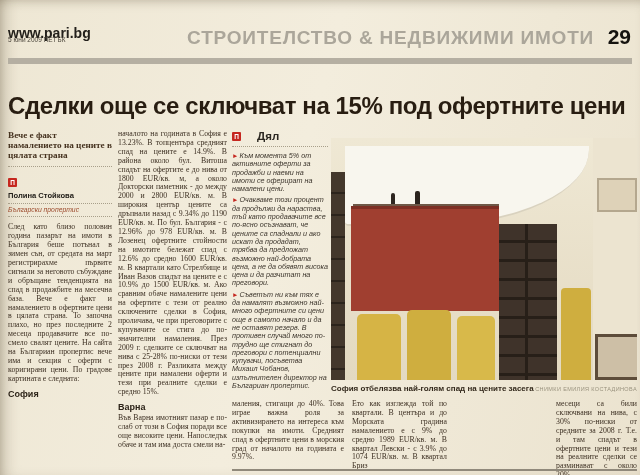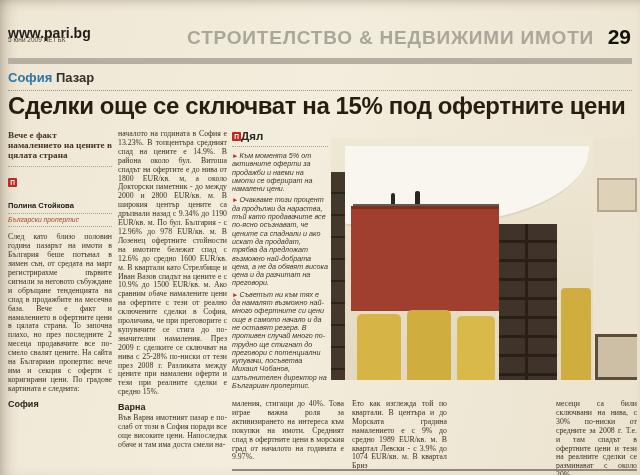--- a/index.html
+++ b/index.html
@@ -24,28 +24,28 @@
     font-weight:bold;font-size:24px;letter-spacing:-.4px;color:#281d11;white-space:nowrap;}
   
   .bodytxt{font-size:7.8px;line-height:8.9px;text-align:justify;color:#3c2f22;}
   .subhead{font-family:"Liberation Sans",sans-serif;font-weight:bold;font-size:9px;color:#2c2318;margin:5px 0 2px;}
   .col1{left:8px;top:131px;width:104px;}
   .standfirst{font-weight:bold;font-size:9.2px;line-height:9.8px;color:#463320;padding-bottom:6px;border-bottom:1px dotted #a89f8a;}
   .byline{padding:4px 0 0;}
   .sq-icon{display:inline-flex;align-items:center;justify-content:center;width:9px;height:9px;background:#c5271f;
     color:#fff;font-family:"Liberation Sans",sans-serif;font-weight:bold;font-size:6.5px;border-radius:1px;}
   .author{font-family:"Liberation Sans",sans-serif;font-weight:bold;font-size:7.6px;line-height:9px;color:#23201b;
-    margin:12px 0 3px;width:70px;}
+    margin:2px 0 3px;width:70px;}
   .org{font-family:"Liberation Sans",sans-serif;font-style:italic;font-size:6.8px;color:#9c4a2c;
     padding:2px 0 3px;border-top:1px dotted #a89f8a;border-bottom:1px dotted #a89f8a;}
   .col1 .bodytxt{margin-top:6px;}
   .col2{left:118px;top:130px;width:109px;}
   
   .factbox{left:232px;top:130px;width:96px;font-family:"Liberation Sans",sans-serif;}
-  .factbox .fb-head{display:flex;align-items:center;gap:0;font-weight:bold;font-size:11.5px;color:#2c2822;
+  .factbox .fb-head{display:flex;align-items:center;gap:16px;font-weight:bold;font-size:11.5px;color:#2c2822;
     padding-bottom:4px;border-bottom:1px dotted #a89f8a;margin-bottom:5px;}
   .fb-item{font-style:italic;font-size:7.2px;line-height:8.3px;color:#3b342b;margin-bottom:3px;}
   .fb-item .arrow{color:#c5271f;font-style:normal;font-size:6.5px;margin-right:1px;}
   
   .photo{left:331px;top:138px;width:306px;height:242px;overflow:hidden;
     background:linear-gradient(#efe8d4,#e3d9c1);}
   .ph-leftstrip{position:absolute;left:0;top:34px;width:14px;height:208px;background:#44382c;
     background-image:repeating-linear-gradient(#44382c 0 20px,#2c241c 20px 22px);}
   .ph-canopy{position:absolute;left:14px;top:8px;width:244px;height:78px;background:#f8f6ee;
     border-radius:0 0 160px 4px / 0 0 76px 4px;border-bottom:2px solid #d9d2bf;}
@@ -77,24 +77,20 @@
 <body>
 
 <div class="page">
 
   <div class="abs site">www.pari.bg</div>
   <div class="abs date">5 юни 2009 ПЕТЪК</div>
   <div class="abs section-title">СТРОИТЕЛСТВО &amp; НЕДВИЖИМИ ИМОТИ</div>
   <div class="abs page-num">29</div>
   <div class="abs graybar"></div>
 
-  <div class="abs kicker">
-    <span class="city">София</span>
-    <span class="mkt">Пазар</span>
-  </div>
 
   <h1 class="abs headline">Сделки още се сключват на 15% под офертните цени</h1>
 
   <div class="abs col1">
     <div class="standfirst">Вече е факт намалението на цените в цялата страна</div>
     <div class="byline">
       <span class="sq-icon">П</span>
       <div class="author">Полина Стойкова</div>
       <div class="org">Български пропертис</div>
     </div>
@@ -128,19 +124,23 @@
     <div class="ph-red"></div>
     <div class="ph-glaze"></div>
     <div class="ph-yellow1"></div>
     <div class="ph-yellow2"></div>
     <div class="ph-yellow3"></div>
     <div class="ph-yellow4"></div>
     <div class="ph-win1"></div>
     <div class="ph-win2"></div>
   </div>
 
+  <div class="abs caption-row">
+    <span class="caption">София отбелязва най-голям спад на цените засега</span>
+    <span class="credit">СНИМКИ ЕМИЛИЯ КОСТАДИНОВА</span>
+  </div>
 
   <div class="abs b1 bodytxt">маления, стигащи до 40%. Това играе важна роля за активизирането на интереса към покупки на имоти. Средният спад в офертните цени в морския град от началото на годината е 9.97%.</div>
   <div class="abs b2 bodytxt">Ето как изглежда той по квартали. В центъра и до Морската градина намалението е с 9% до средно 1989 EUR/кв. м. В квартал Левски - с 3.9% до 1074 EUR/кв. м. В квартал Бриз</div>
   <div class="abs b4 bodytxt">месеци са били сключвани на нива, с 30% по-ниски от средните за 2008 г. Т.е. и там спадът в офертните цени и тези на реалните сделки се разминават с около 20%.</div>
   <div class="abs bottomrule"></div>
 
 </div>
 
 </body></html>

